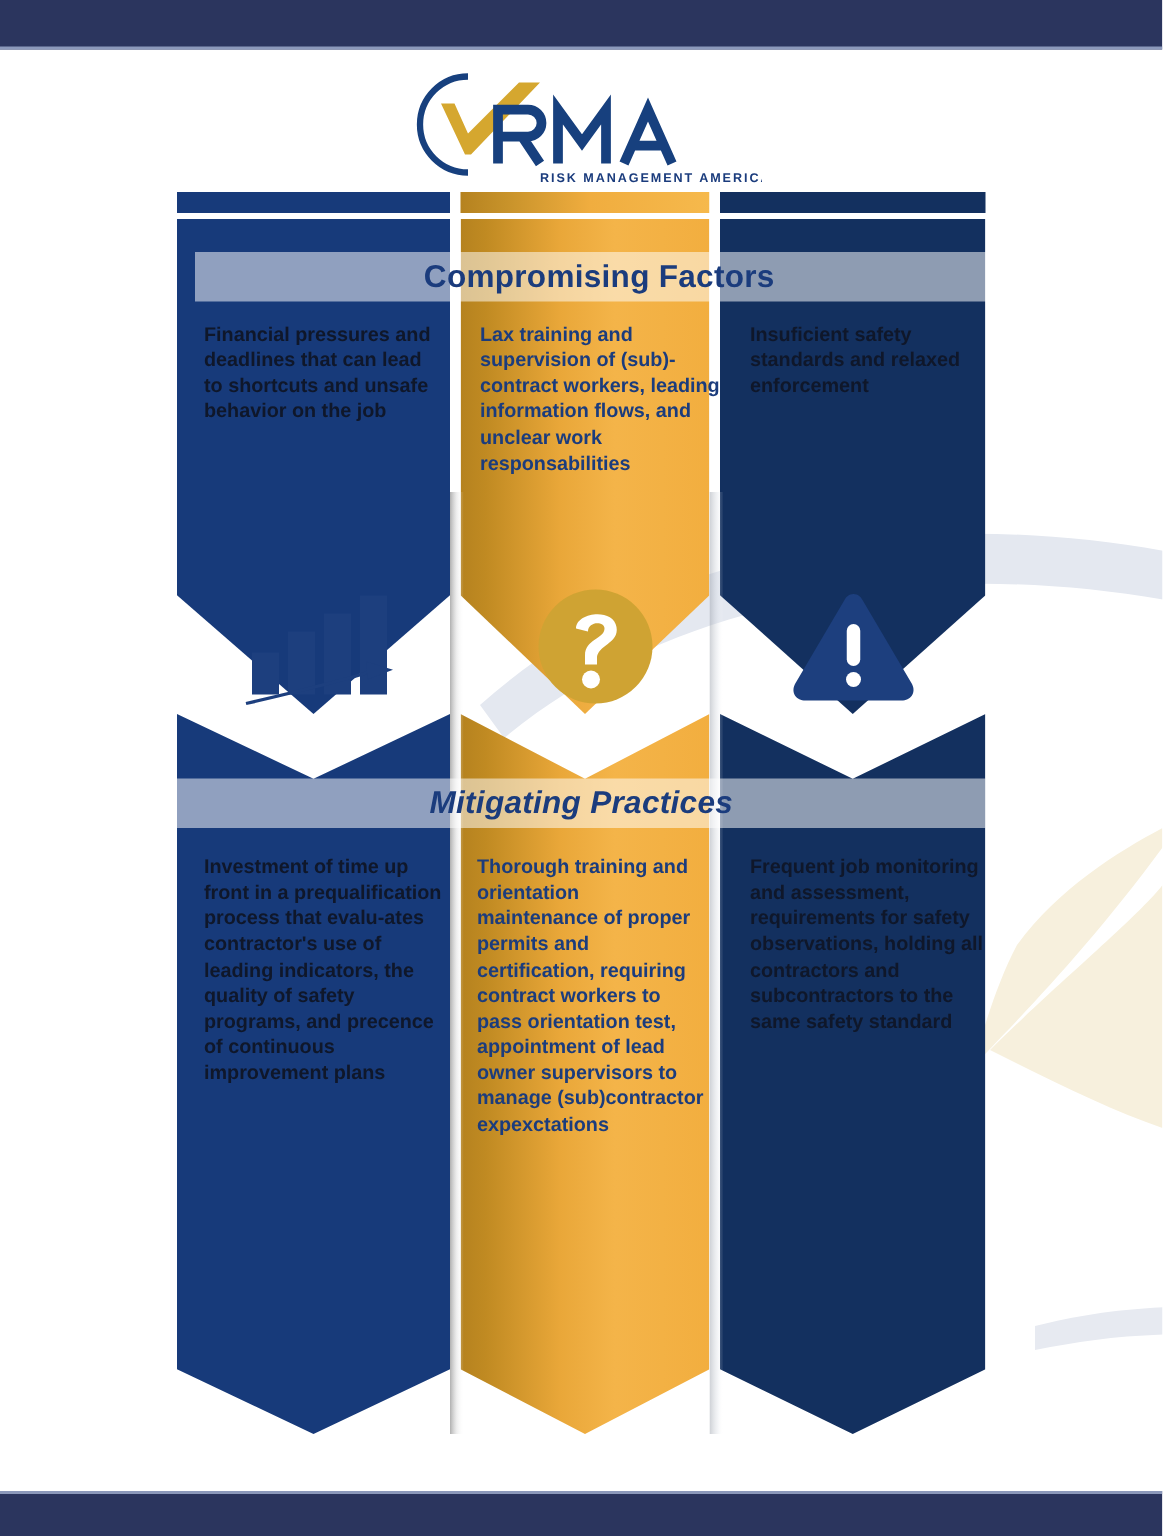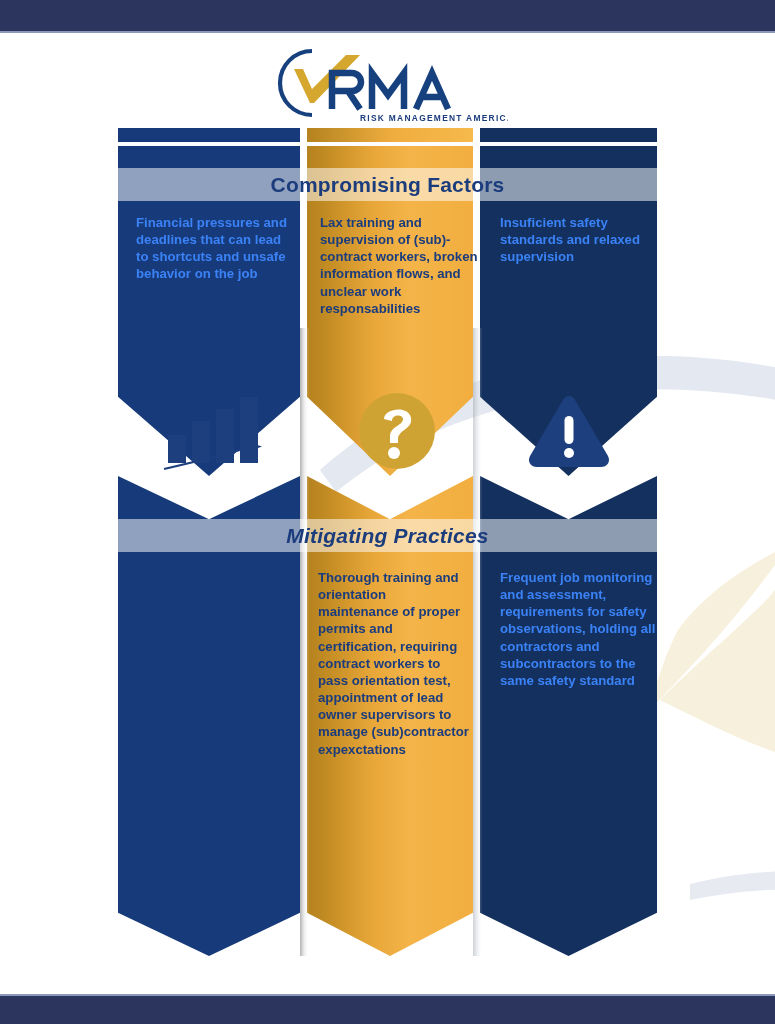--- a/index.html
+++ b/index.html
@@ -119,33 +119,33 @@
     z-index: 20;
     display: flex;
     align-items: center;
     justify-content: center;
     background: rgba(255,255,255,0.52);
     color: #1b3c7d;
     font-weight: bold;
     font-size: 21px;
     letter-spacing: .2px;
   }
-  .ribbon.r1 { top: 168px; }
+  .ribbon.r1 { top: 168px; margin-left: 12px; }
   .ribbon.r2 { top: 519px; font-style: italic; }
 
   
   .txt {
     position: absolute;
     z-index: 22;
     font-size: 13.2px;
     font-weight: bold;
     line-height: 1.30;
     white-space: pre-line;
   }
-  .txt.on-blue { color: #3b82f6; }
+  .txt.on-blue { color: #0f172a; }
   .txt.on-gold { color: #1b3c7d; }
 
   
   .t-up-l { left: 136px; top: 214px; width: 152px; }
   .t-up-m { left: 320px; top: 214px; width: 160px; }
   .t-up-r { left: 500px; top: 214px; width: 160px; }
 
   
   .t-lo-l { left: 136px; top: 569px; width: 160px; }
   .t-lo-m { left: 318px; top: 569px; width: 152px; }
@@ -244,23 +244,24 @@
   </div>
 
   <div class="ribbon r1">
     <span>Compromising Factors</span>
   </div>
   <div class="ribbon r2">
     <span>Mitigating Practices</span>
   </div>
 
   <div class="txt on-blue t-up-l">Financial pressures and deadlines that can lead to shortcuts and unsafe behavior on the job</div>
-  <div class="txt on-gold t-up-m">Lax training and supervision of (sub)-contract workers, broken information flows, and unclear work responsabilities</div>
-  <div class="txt on-blue t-up-r">Insuficient safety standards and relaxed supervision</div>
-
+  <div class="txt on-gold t-up-m">Lax training and supervision of (sub)-contract workers, leading information flows, and unclear work responsabilities</div>
+  <div class="txt on-blue t-up-r">Insuficient safety standards and relaxed enforcement</div>
+
+  <div class="txt on-blue t-lo-l">Investment of time up front in a prequalification process that evalu-ates contractor's use of leading indicators, the quality of safety programs, and precence of continuous improvement plans</div>
   <div class="txt on-blue t-lo-r">Frequent job monitoring and assessment, requirements for safety observations, holding all contractors and subcontractors to  the same safety standard</div>
   <div class="txt on-gold t-lo-m">Thorough training and orientation maintenance of proper permits and certification, requiring contract workers to pass orientation test, appointment of lead owner supervisors to manage (sub)contractor expexctations</div>
 
   <div class="icon-cell ic-left">
     <svg width="106" height="80" viewBox="0 0 106 80">
       <rect x="6" y="44" width="18" height="28" fill="#1d3f7e"></rect>
       <rect x="30" y="30" width="18" height="42" fill="#1d3f7e"></rect>
       <rect x="54" y="18" width="18" height="54" fill="#1d3f7e"></rect>
       <rect x="78" y="6" width="18" height="66" fill="#1d3f7e"></rect>
       <path d="M 2 78 C 28 72 62 64 88 56" fill="none" stroke="#1d3f7e" stroke-width="2.2"></path>

